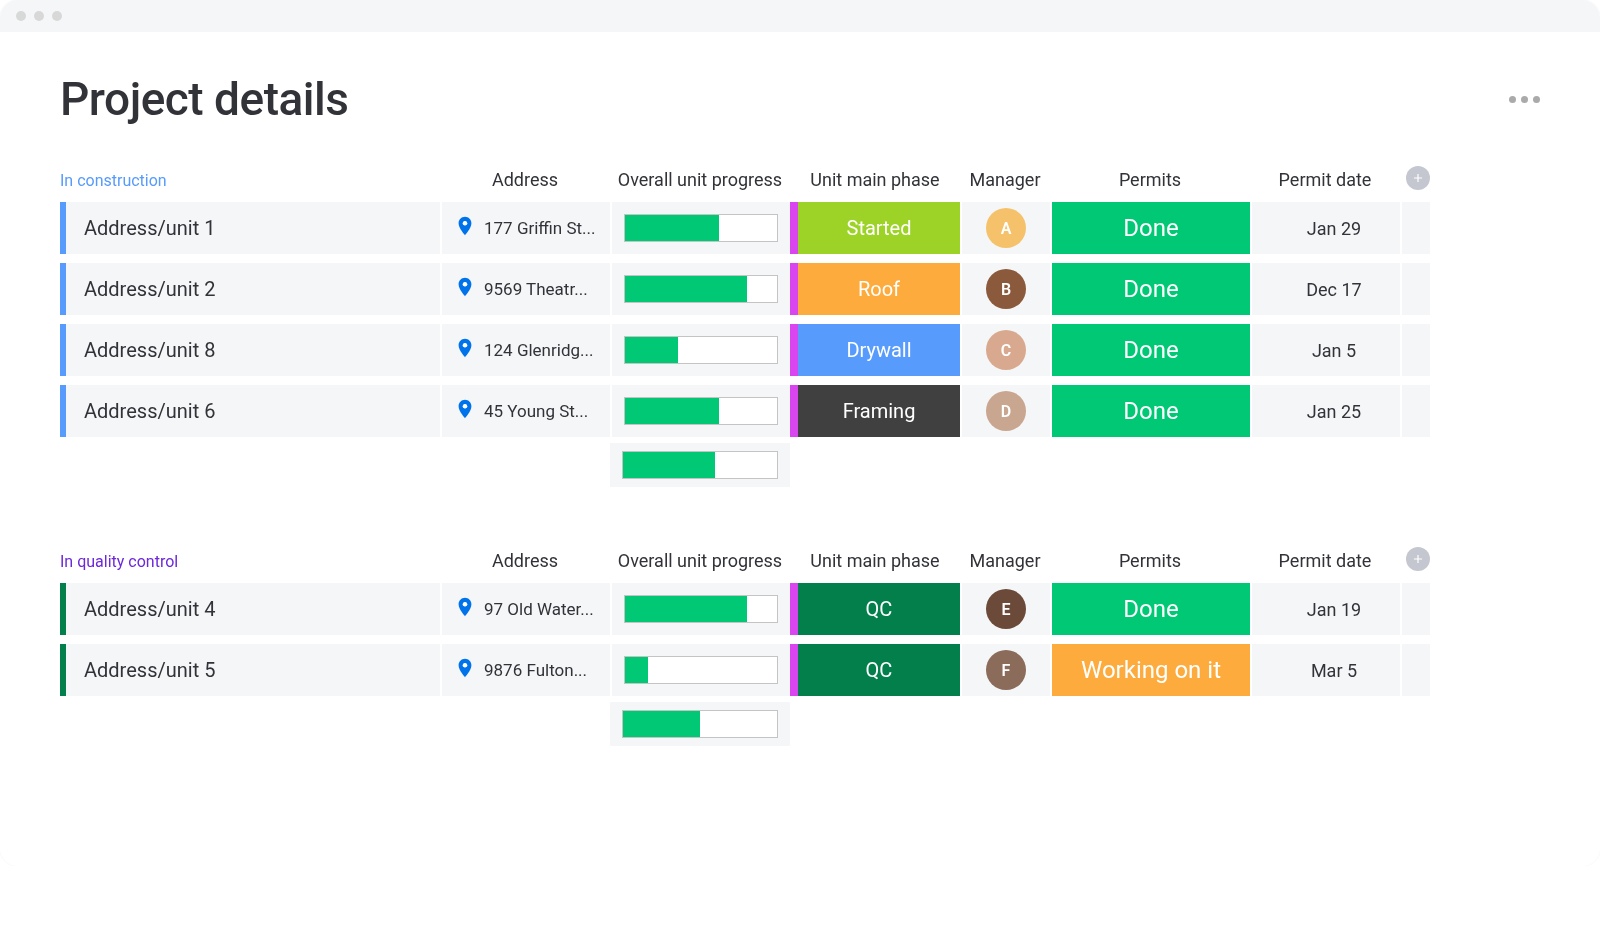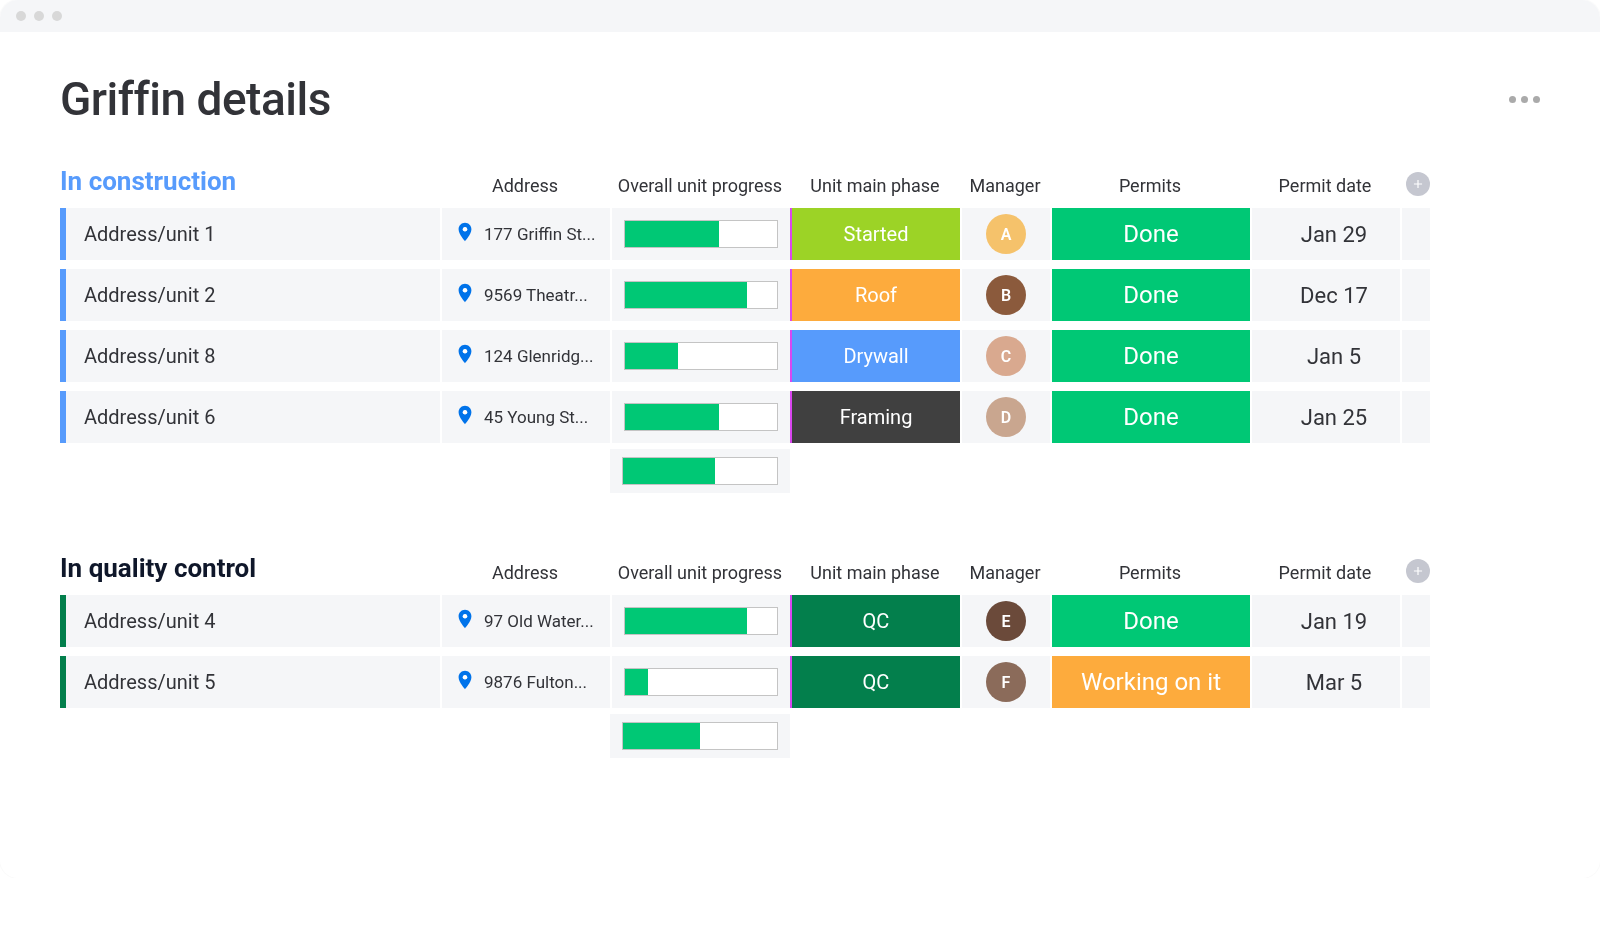--- a/index.html
+++ b/index.html
@@ -44,22 +44,22 @@
 
 .group { margin-bottom: 60px; }
 .group-head {
   display: grid;
   grid-template-columns: 380px 170px 180px 170px 90px 200px 150px 30px;
   align-items: end;
   margin-bottom: 12px;
   gap: 0;
 }
 .group-title {
-  font-size: 26px;
-  font-weight: 700;
+  font-size: 16px;
+  font-weight: 400;
   padding-left: 0;
 }
 .col-head {
   text-align: center;
   font-size: 18px;
   color: #323338;
   font-weight: 400;
 }
 .add-col {
   width: 24px; height:24px; border-radius:50%; background:#c5c7d0;
@@ -111,29 +111,29 @@
   height: 28px;
   border: 1px solid #c4c4c4;
   background: #fff;
   position: relative;
 }
 .progress-inner {
   position:absolute; left:0; top:0; bottom:0;
   background: #00c875;
 }
 
-.phase-cell { color:#fff; font-size:20px; border-left:2px solid #d946ef; }
+.phase-cell { color:#fff; font-size:20px; border-left:8px solid #d946ef; }
 .manager-cell { }
 .avatar {
   width:40px; height:40px; border-radius:50%;
   display:flex; align-items:center; justify-content:center;
   color:#fff; font-weight:600; font-size:16px;
 }
 .permits-cell { color:#fff; font-size:24px; }
-.date-cell { font-size:22px;padding-left:16px; }
+.date-cell { font-size:18px;padding-left:16px; }
 .trailing-cell { background:#f5f6f8; }
 
 .summary-row {
   display: grid;
   grid-template-columns: 380px 170px 180px 170px 90px 200px 150px 30px;
   height: 44px;
   margin-top: 6px;
 }
 .summary-row .cell { background: transparent; border:none; }
 .summary-row .progress-sum {
@@ -147,21 +147,21 @@
 
 <div class="window">
   <div class="titlebar">
     <div class="tl-dot"></div>
     <div class="tl-dot"></div>
     <div class="tl-dot"></div>
   </div>
   <div class="content">
 
     <div class="page-header">
-      <h1 class="page-title">Griffin details</h1>
+      <h1 class="page-title">Project details</h1>
       <div class="dots-btn">
         <span></span>
           <span></span>
           <span></span>
       </div>
     </div>
 
     <div id="groups-container">
         <div class="group" style="--group-color: #579bfc;">
           <div class="group-head">
@@ -318,21 +318,21 @@
     </div>
     <div class="cell"></div>
     <div class="cell"></div>
     <div class="cell"></div>
     <div class="cell"></div>
     <div class="cell"></div>
   </div>
         </div>
         <div class="group" style="--group-color: #037f4c;">
           <div class="group-head">
-    <div class="group-title" style="color:#0f172a">In quality control</div>
+    <div class="group-title" style="color:#6d28d9">In quality control</div>
     <div class="col-head">Address</div>
     <div class="col-head">Overall unit progress</div>
     <div class="col-head">Unit main phase</div>
     <div class="col-head">Manager</div>
     <div class="col-head">Permits</div>
     <div class="col-head">Permit date</div>
     <div class="add-col">
               <svg viewBox="0 0 24 24" fill="currentColor">
                 <path d="M19 13h-6v6h-2v-6H5v-2h6V5h2v6h6v2z"></path>
               </svg>

